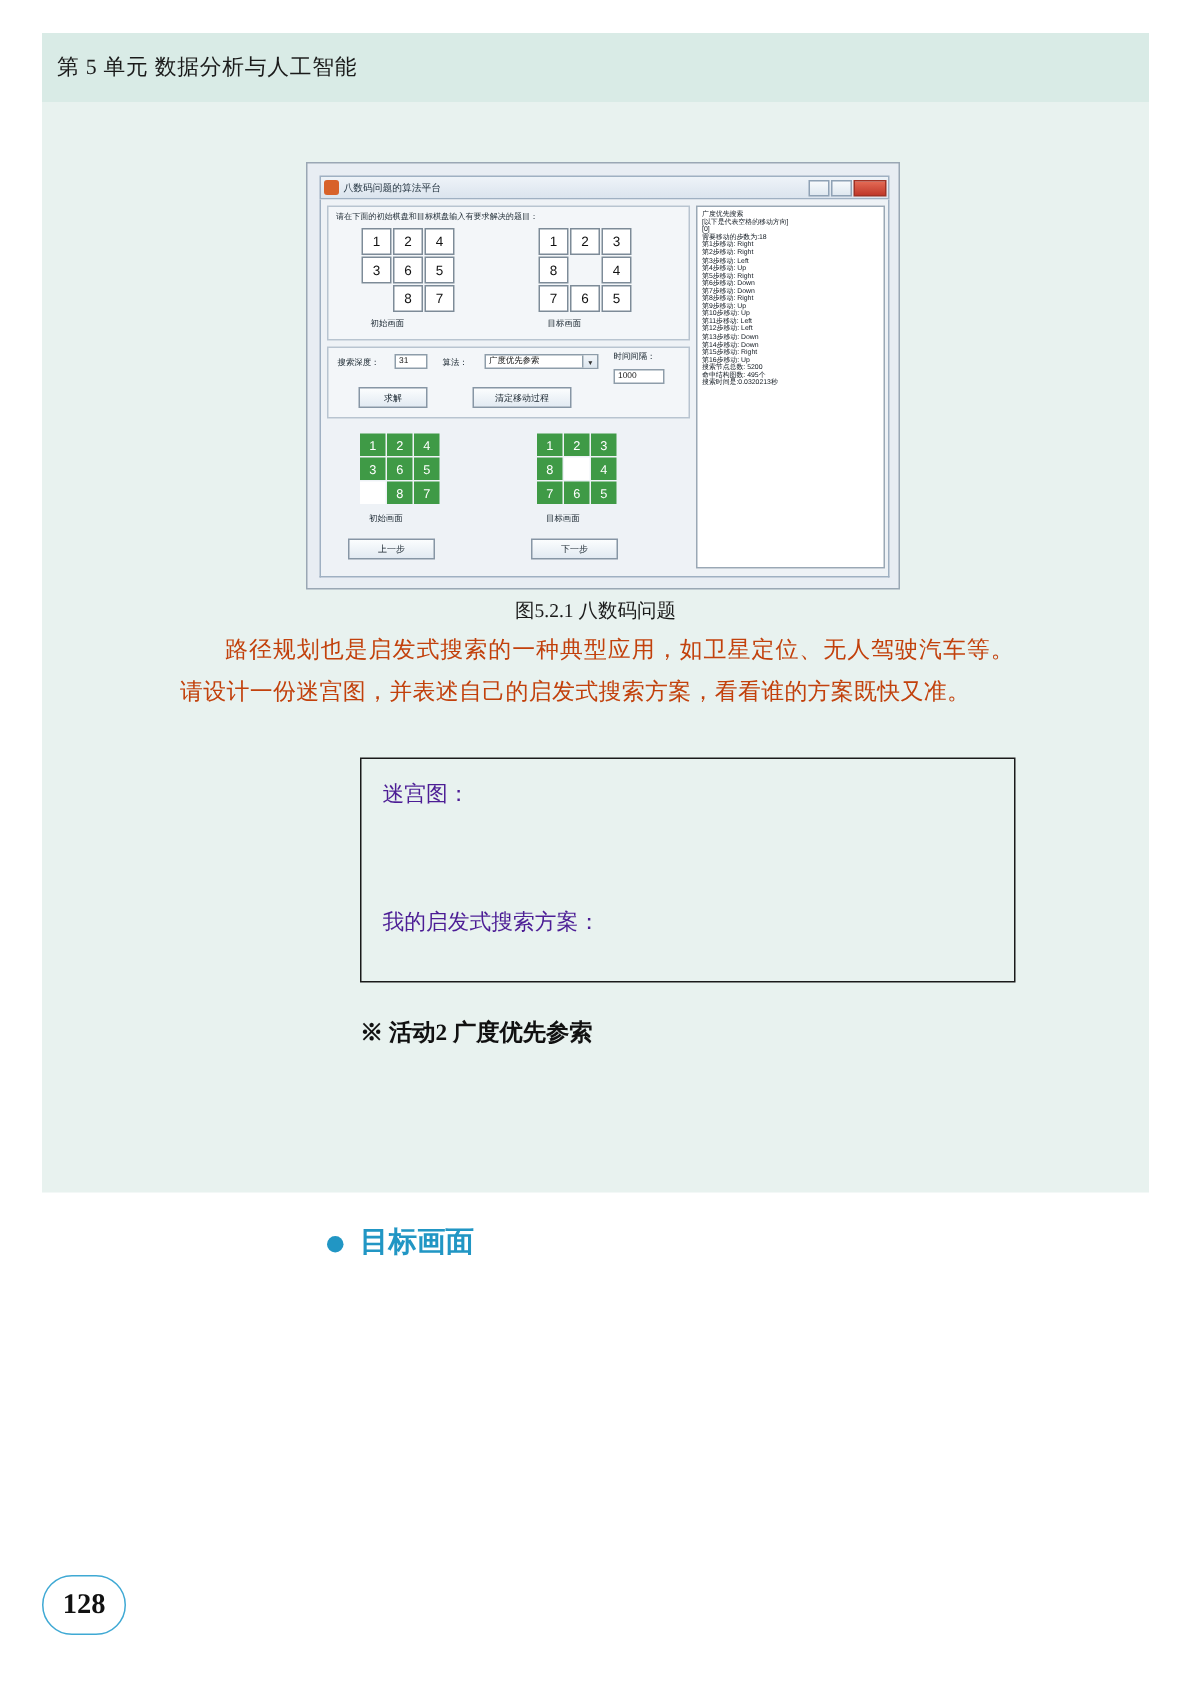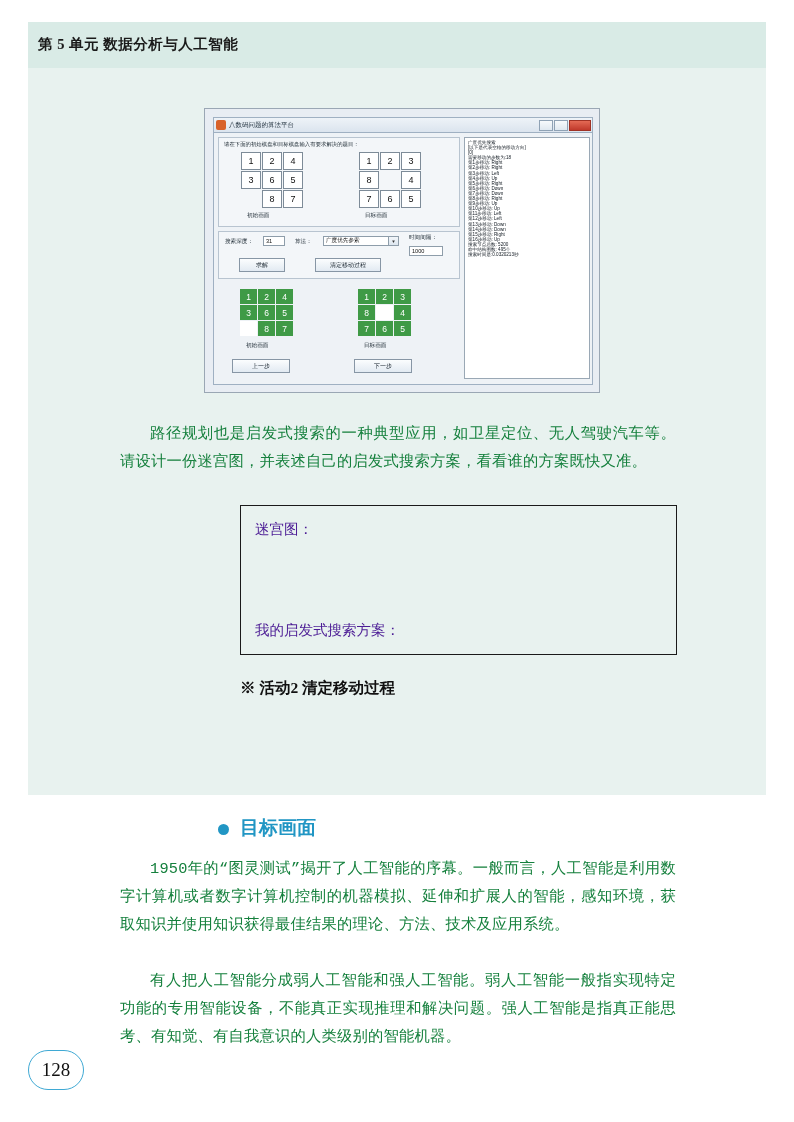--- a/index.html
+++ b/index.html
@@ -27,21 +27,21 @@
     top: 22px;
     width: 738px;
     height: 46px;
     background: #d9ebe6;
   }
   .header-title {
     position: absolute;
     left: 38px;
     top: 35px;
     font-size: 14.5px;
-    font-weight: bold;
+    font-weight: normal;
     color: #1a1a1a;
     letter-spacing: 0.5px;
     font-family: "Liberation Serif", serif;
     text-align: center;
   }
   
   .tint-block {
     position: absolute;
     left: 28px;
     top: 68px;
@@ -280,22 +280,22 @@
     font-size: 13px;
     color: #1a1a1a;
     font-family: "Liberation Serif", serif;
   }
   
   p.body {
     position: absolute;
     margin: 0;
     font-size: 15.3px;
     line-height: 28px;
-    color: #15803d;
-    font-family: Liberation Mono, monospace;
+    color: #c2410c;
+    font-family: Liberation Serif, serif;
     text-align: justify;
     letter-spacing: 0.2px;
   }
   .p-indent { text-indent: 30px; }
   .answer-box {
     position: absolute;
     left: 240px;
     top: 505px;
     width: 437px;
     height: 150px;
@@ -355,21 +355,21 @@
   }
   .pagenum-text {
     position: absolute;
     left: 0; top: 0;
     width: 56px;
     height: 40px;
     display: flex;
     align-items: center;
     justify-content: center;
     font-size: 19px;
-    font-weight: normal;
+    font-weight: bold;
     color: #111;
     font-family: "Liberation Serif", serif;
   }
 </style>
 </head>
 <body>
 
 <div class="page">
 
   <div class="header-band"></div>
@@ -493,36 +493,35 @@
           <div class="log-line">第14步移动: Down</div>
           <div class="log-line">第15步移动: Right</div>
           <div class="log-line">第16步移动: Up</div>
           <div class="log-line">搜索节点总数: 5200</div>
           <div class="log-line">命中结构图数: 495个</div>
           <div class="log-line">搜索时间是:0.0320213秒</div>
         </div>
       </div>
     </div>
 
+    <div class="fig-caption">图5.2.1  八数码问题</div>
 
     <p class="body p-indent" style="left:120px; top:420px; width:556px;">路径规划也是启发式搜索的一种典型应用，如卫星定位、无人驾驶汽车等。请设计一份迷宫图，并表述自己的启发式搜索方案，看看谁的方案既快又准。</p>
 
     <div class="answer-box"></div>
     <div class="answer-label" style="left:255px; top:520px;">迷宫图：</div>
-    <div class="answer-label" style="left:255px; top:621px;">我的启发式搜索方案：</div>
-
-    <div class="activity-head">※ 活动2   清定移动过程</div>
+    <div class="answer-label" style="left:255px; top:605px;">我的启发式搜索方案：</div>
+
+    <div class="activity-head">※ 活动2   广度优先参索</div>
 
 
     <div class="section-bullet"></div>
     <div class="section-head">目标画面</div>
 
-    <p class="body p-indent" style="left:120px; top:855px; width:556px;">1950年的“图灵测试”揭开了人工智能的序幕。一般而言，人工智能是利用数字计算机或者数字计算机控制的机器模拟、延伸和扩展人的智能，感知环境，获取知识并使用知识获得最佳结果的理论、方法、技术及应用系统。</p>
-
-    <p class="body p-indent" style="left:120px; top:967px; width:556px;">有人把人工智能分成弱人工智能和强人工智能。弱人工智能一般指实现特定功能的专用智能设备，不能真正实现推理和解决问题。强人工智能是指真正能思考、有知觉、有自我意识的人类级别的智能机器。</p>
+
 
     <div class="pagenum-wrap">
       <div class="pagenum-shape"></div>
       <div class="pagenum-text">128</div>
     </div>
 
   </div>
 </div>
 
 </body></html>

